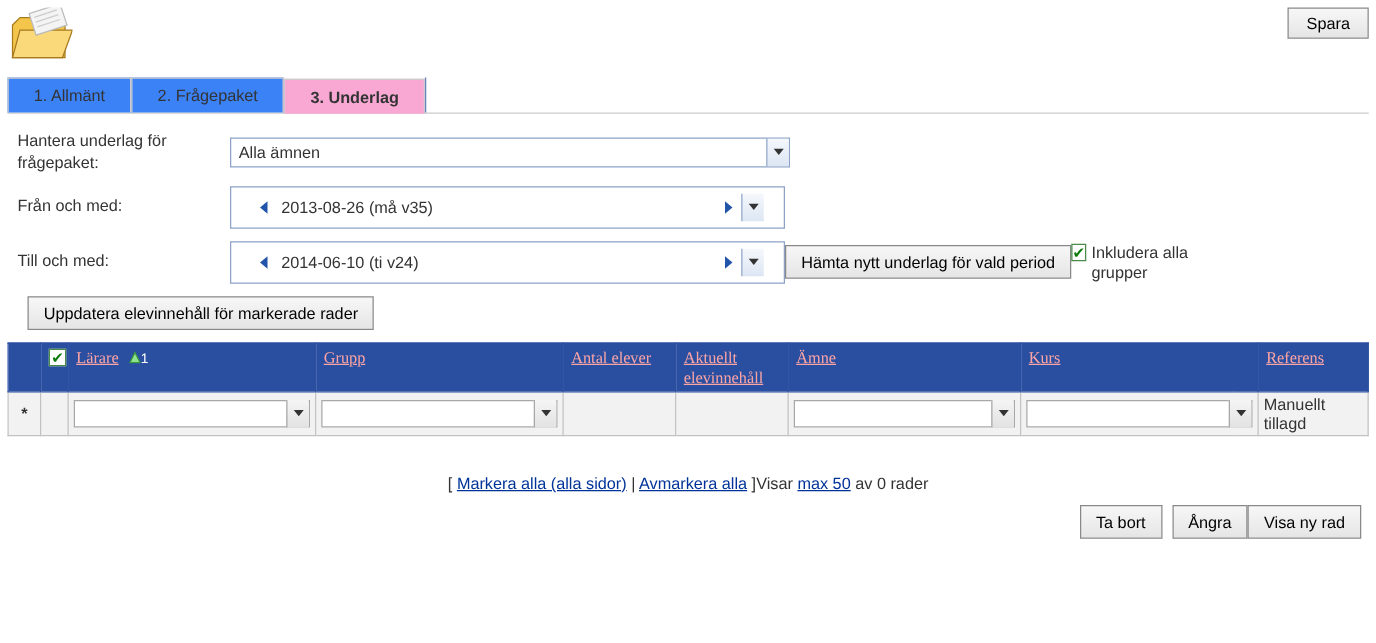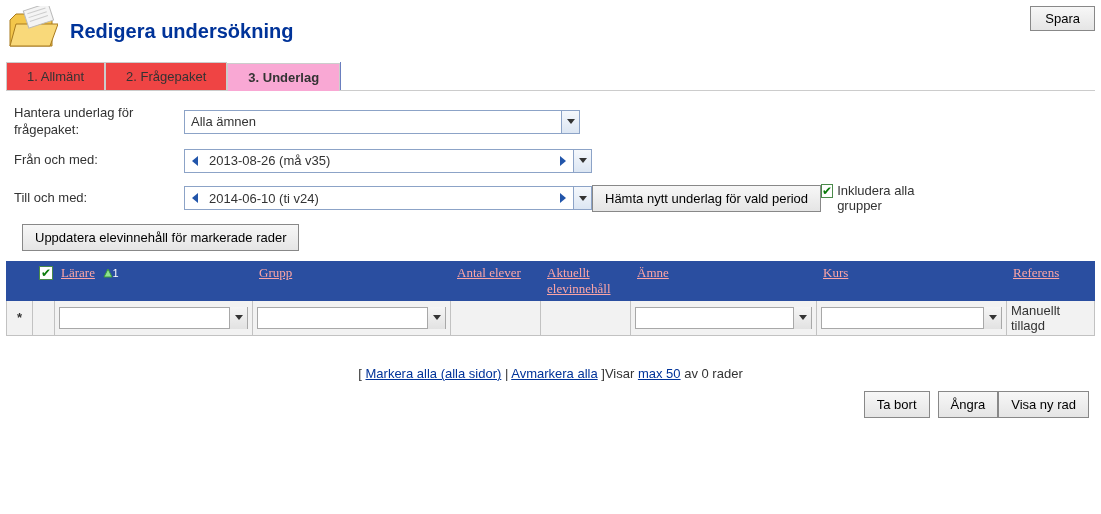--- a/index.html
+++ b/index.html
@@ -38,21 +38,21 @@
     cursor: pointer;
   }
   .tabs {
     display: flex;
     border-bottom: 1px solid #ccc;
     margin-top: 10px;
     position: relative;
   }
   .tab {
     padding: 6px 20px;
-    background: #ef4444;
+    background: #3b82f6;
     border: 1px solid #ccc;
     border-bottom: none;
     margin-right: 0;
     cursor: pointer;
     font-size: 13px;
   }
   .tab.active {
     background: #f9a8d4;
     font-weight: bold;
     border-right: 1px solid #ccc;
@@ -80,34 +80,34 @@
   }
   .dropdown, .date-field {
     display:flex;
     align-items:center;
     border: 1px solid #8ca3c7;
     height: 24px;
     background:#fff;
     font-size:13px;
   }
   .dropdown {
-    width: 396px;
+    width: 448px;
     justify-content: space-between;
     padding-left:6px;
   }
   .dd-btn {
     width:18px; height:22px;
     border-left:1px solid #8ca3c7;
     display:flex; align-items:center; justify-content:center;
     background:linear-gradient(#f5f8fc,#dce6f3);
     cursor:pointer;
   }
   .date-field {
-    width: 408px;
-    padding: 0;
+    width: 444px;
+    padding: 16px;
   }
   .nav-arrow {
     width:20px; height:22px;
     display:flex; align-items:center; justify-content:center;
     cursor:pointer;
   }
   .date-text {
     flex:1;
     padding-left:4px;
   }
@@ -224,21 +224,20 @@
         <polygon points="4,14 10,8 24,8 28,12 46,12 46,40 4,40" fill="#f3c64b" stroke="#a87a1f" stroke-width="1"></polygon>
         <polygon points="10,18 52,18 44,40 4,40" fill="#f9d97a" stroke="#a87a1f" stroke-width="1"></polygon>
         <g transform="translate(8,0) rotate(-18 20 12)">
           <rect x="12" y="2" width="26" height="18" fill="#f4f4f4" stroke="#bbb"></rect>
           <line x1="15" y1="6" x2="34" y2="6" stroke="#ccc"></line>
           <line x1="15" y1="10" x2="34" y2="10" stroke="#ccc"></line>
           <line x1="15" y1="14" x2="34" y2="14" stroke="#ccc"></line>
         </g>
       </svg>
     </span>
-    <div class="page-title">Redigera undersökning</div>
   </div>
   <button class="save-btn">Spara</button>
 </div>
 
 <div class="tabs">
   <div class="tab">1. Allmänt</div>
   <div class="tab">2. Frågepaket</div>
   <div class="tab active">3. Underlag</div>
   <div class="tab-sep"></div>
 </div>

